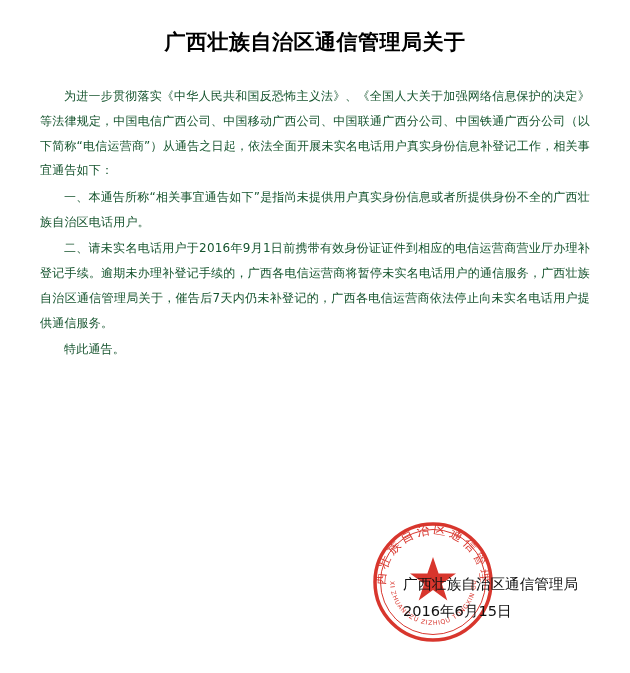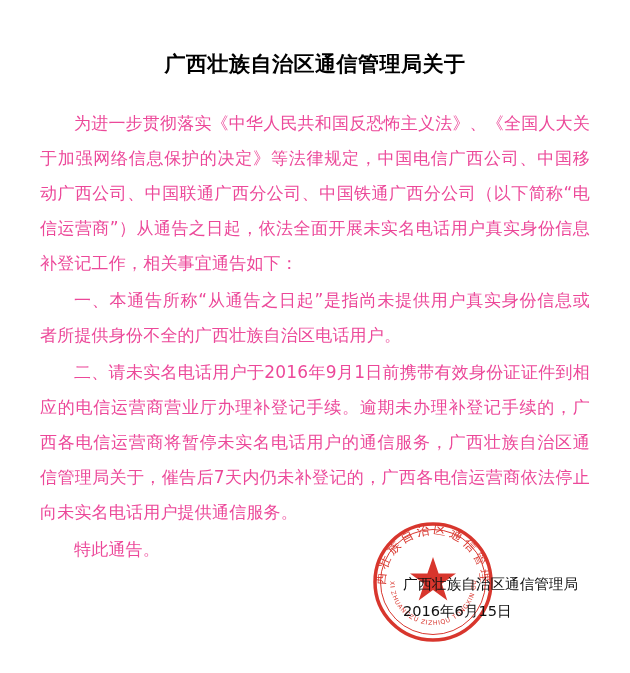--- a/index.html
+++ b/index.html
@@ -12,45 +12,45 @@
     height: 673px;
     overflow: hidden;
     font-family: "DejaVu Sans", "Liberation Sans", sans-serif;
     color: #1a1a1a;
   }
   .page {
     position: relative;
     width: 630px;
     height: 673px;
     box-sizing: border-box;
-    padding: 42px 40px 0 40px;
+    padding: 20px 40px 0 40px;
     border-radius: 8px;
   }
   .title-block {
     text-align: center;
     margin-top: 4px;
   }
   .title-line {
     font-size: 21px;
     font-weight: bold;
     line-height: 1.72;
     letter-spacing: 0.5px;
     color: #000000;
     white-space: nowrap;
   }
   .body-block {
     margin-top: 24px;
   }
   .para {
-    font-size: 17px;
+    font-size: 12px;
     line-height: 2.06;
     text-align: justify;
     text-justify: inter-ideograph;
     text-indent: 2em;
-    color: #ec4899;
+    color: #14532d;
     margin: 0 0 2px 0;
     letter-spacing: 0.2px;
   }
   .sign-block {
     position: absolute;
     right: 52px;
     bottom: 48px;
     text-align: left;
     z-index: 3;
   }
@@ -80,21 +80,21 @@
 <body>
 
 <div class="page">
 
   <div class="title-block">
     <div class="title-line">广西壮族自治区通信管理局关于</div>
   </div>
 
   <div class="body-block">
     <p class="para">为进一步贯彻落实《中华人民共和国反恐怖主义法》、《全国人大关于加强网络信息保护的决定》等法律规定，中国电信广西公司、中国移动广西公司、中国联通广西分公司、中国铁通广西分公司（以下简称“电信运营商”）从通告之日起，依法全面开展未实名电话用户真实身份信息补登记工作，相关事宜通告如下：</p>
-    <p class="para">一、本通告所称“从通告之日起”是指尚未提供用户真实身份信息或者所提供身份不全的广西壮族自治区电话用户。</p>
+    <p class="para">一、本通告所称“相关事宜通告如下”是指尚未提供用户真实身份信息或者所提供身份不全的广西壮族自治区电话用户。</p>
     <p class="para">二、请未实名电话用户于2016年9月1日前携带有效身份证证件到相应的电信运营商营业厅办理补登记手续。逾期未办理补登记手续的，广西各电信运营商将暂停未实名电话用户的通信服务，广西壮族自治区通信管理局关于，催告后7天内仍未补登记的，广西各电信运营商依法停止向未实名电话用户提供通信服务。</p>
     <p class="para">特此通告。</p>
   </div>
 
   <div class="seal">
     <svg viewBox="0 0 138 138" xmlns="http://www.w3.org/2000/svg">
       <defs>
         <path id="sealArcTop" d="M 21,69 A 48,48 0 0 1 117,69"></path>
         <path id="sealArcBottom" d="M 26,69 A 43,43 0 0 0 112,69"></path>
       </defs>

